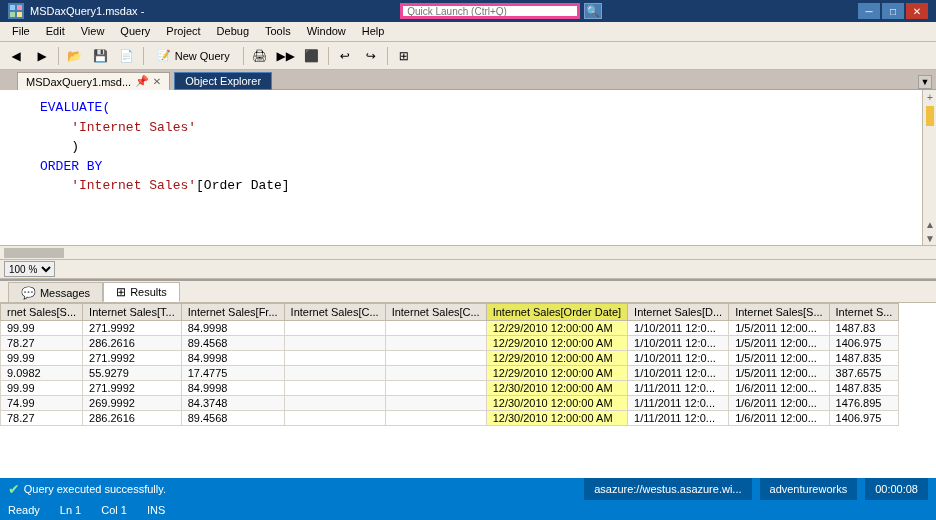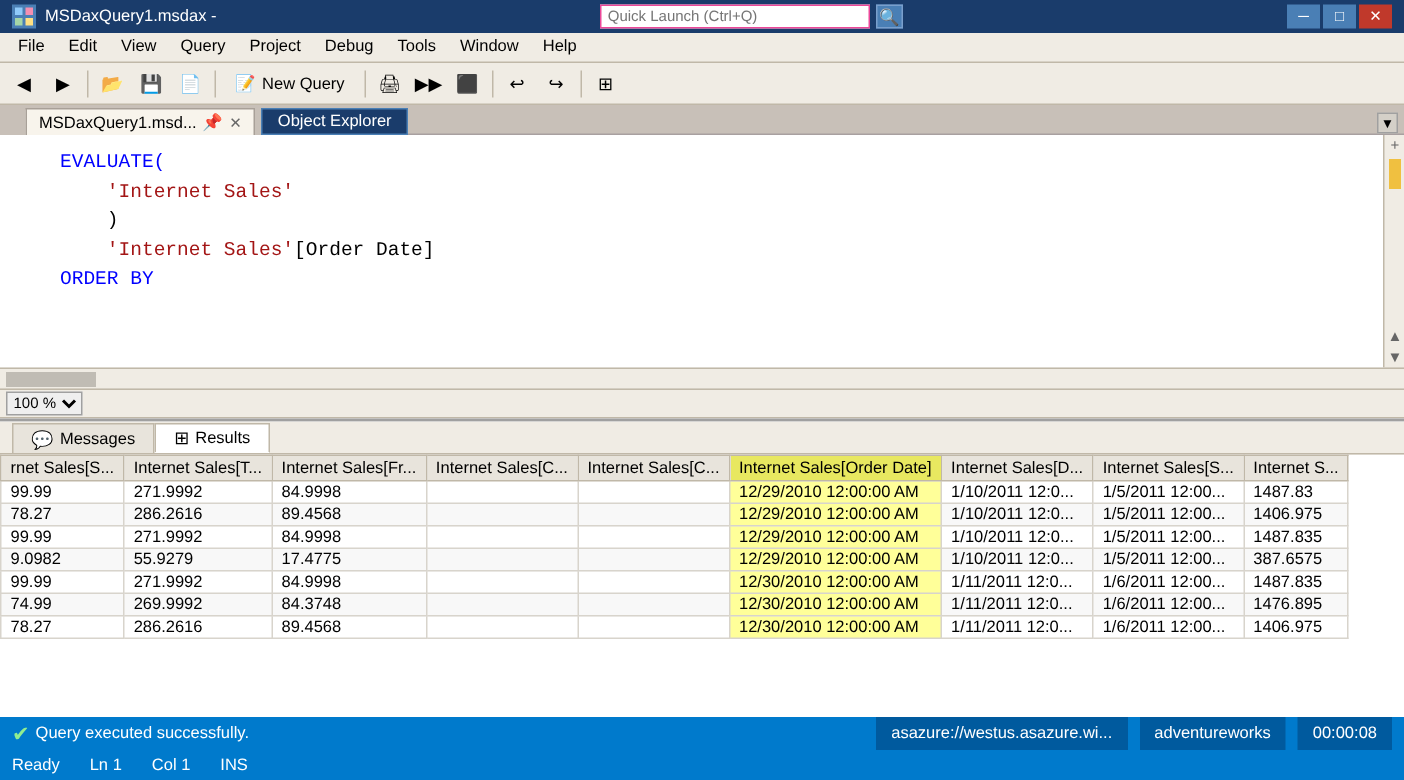--- a/index.html
+++ b/index.html
@@ -9,21 +9,21 @@
     #title-bar { background: #1a3c6b; color: white; height: 22px; display: flex; align-items: center; padding: 0 8px; justify-content: space-between; }
     #title-bar-left { display: flex; align-items: center; gap: 6px; }
     #title-icon { width: 16px; height: 16px; background: #4a7fb5; display: flex; align-items: center; justify-content: center; font-size: 9px; color: white; font-weight: bold; }
     #title-text { font-size: 11px; color: white; }
     #title-controls { display: flex; gap: 2px; }
     .title-btn { width: 22px; height: 16px; background: #4a7fb5; border: none; color: white; font-size: 10px; cursor: pointer; display: flex; align-items: center; justify-content: center; }
     #close-btn { background: #c0392b; }
 
     
     #quick-launch-area { display: flex; align-items: center; gap: 4px; }
-    #quick-launch-input { width: 180px; height: 16px; border: 1px solid #ec4899; background: white; font-size: 10px; padding: 0 4px; }
+    #quick-launch-input { width: 180px; height: 16px; border: 3px solid #ec4899; background: white; font-size: 10px; padding: 0 4px; }
     #quick-launch-btn { width: 18px; height: 16px; background: #4a7fb5; border: 1px solid #7a9fcc; display: flex; align-items: center; justify-content: center; cursor: pointer; }
 
     
     #menu-bar { background: #f0ece4; height: 20px; display: flex; align-items: flex-end; padding: 0 4px; border-bottom: 1px solid #c0b8a8; }
     .menu-item { padding: 2px 8px; font-size: 11px; cursor: pointer; height: 20px; display: flex; align-items: center; }
 
     
     #toolbar { background: #f0ece4; height: 28px; display: flex; align-items: center; padding: 2px 4px; border-bottom: 1px solid #c0b8a8; gap: 2px; }
     .toolbar-btn { width: 24px; height: 22px; background: transparent; border: 1px solid transparent; cursor: pointer; display: flex; align-items: center; justify-content: center; font-size: 12px; }
     .toolbar-sep { width: 1px; height: 18px; background: #c0b8a8; margin: 0 2px; }
@@ -158,22 +158,22 @@
     </div>
   </div>
 
   <div class="editor-wrapper">
     <div id="editor-main">
       <div id="editor-content">
         <div class="line-numbers"></div>
         <div><span class="kw-blue">EVALUATE(</span></div>
         <div>&nbsp;&nbsp;&nbsp;&nbsp;<span class="str-red">'Internet Sales'</span></div>
         <div>&nbsp;&nbsp;&nbsp;&nbsp;)</div>
+        <div><span class="kw-blue">ORDER BY</span></div>
         <div>&nbsp;&nbsp;&nbsp;&nbsp;<span class="str-red">'Internet Sales'</span><span>[Order Date]</span></div>
-        <div><span class="kw-blue">ORDER BY</span></div>
       </div>
     </div>
     <div class="right-sidebar">
       <div class="sidebar-plus">+</div>
       <div style="flex:1; position:relative;">
         <div class="sidebar-highlight"></div>
       </div>
       <div class="sidebar-plus">▲</div>
       <div class="sidebar-plus">▼</div>
     </div>

